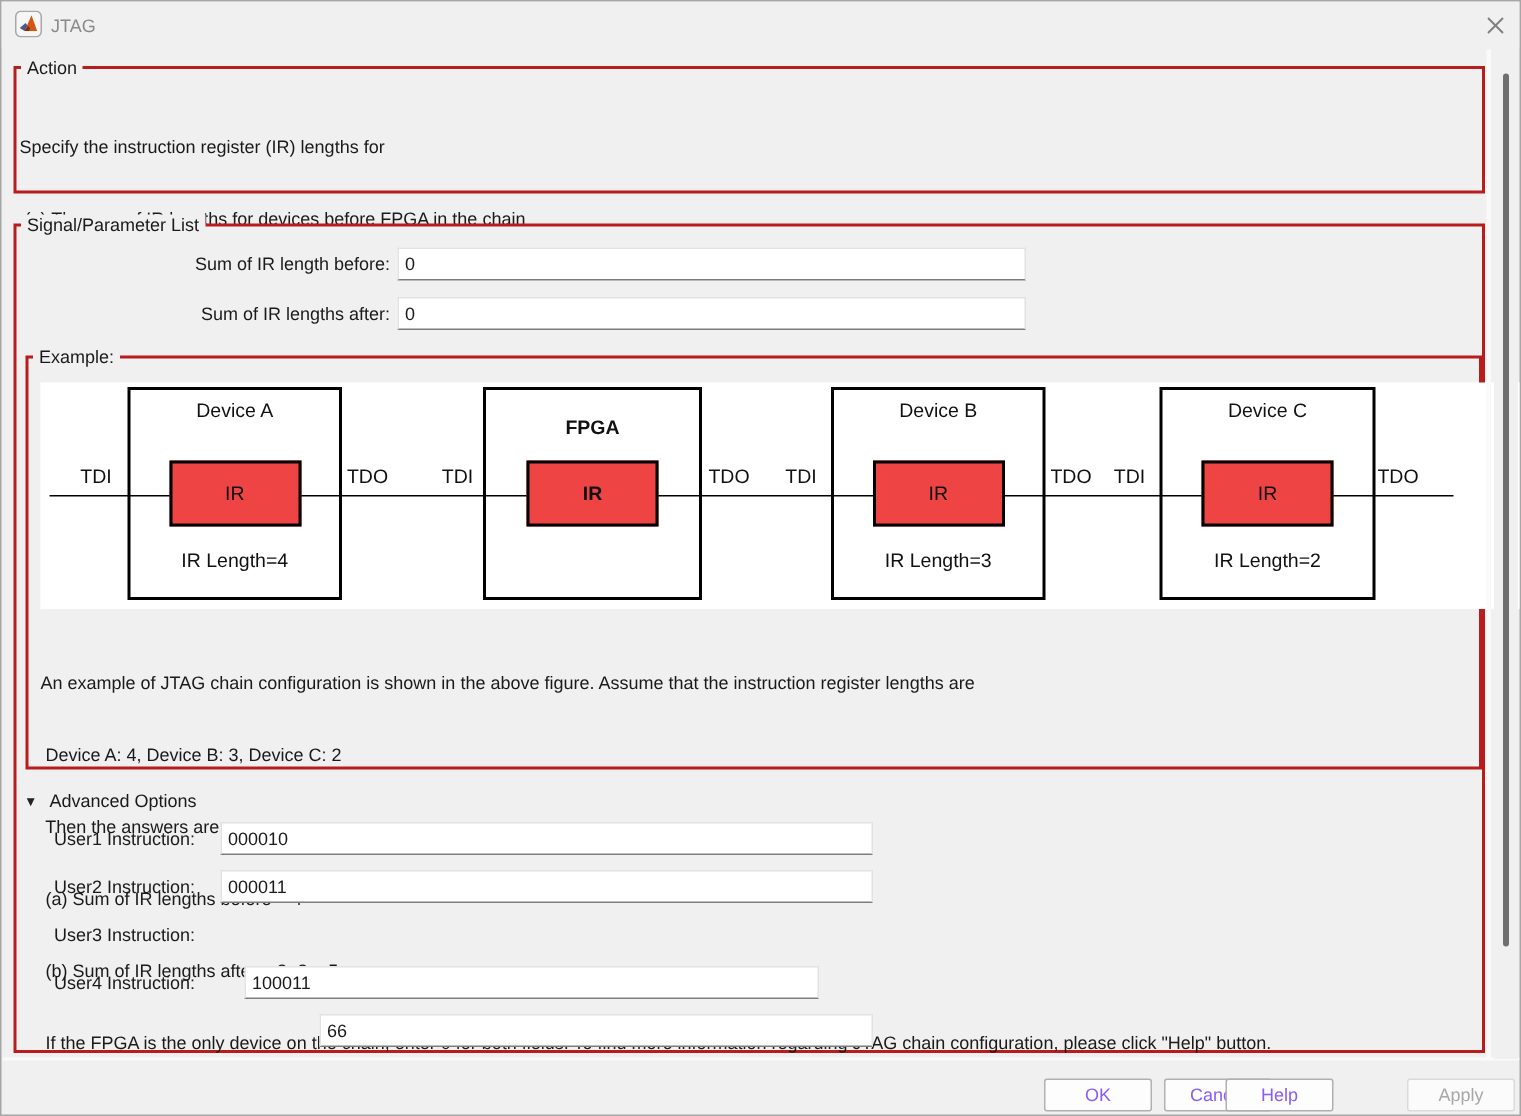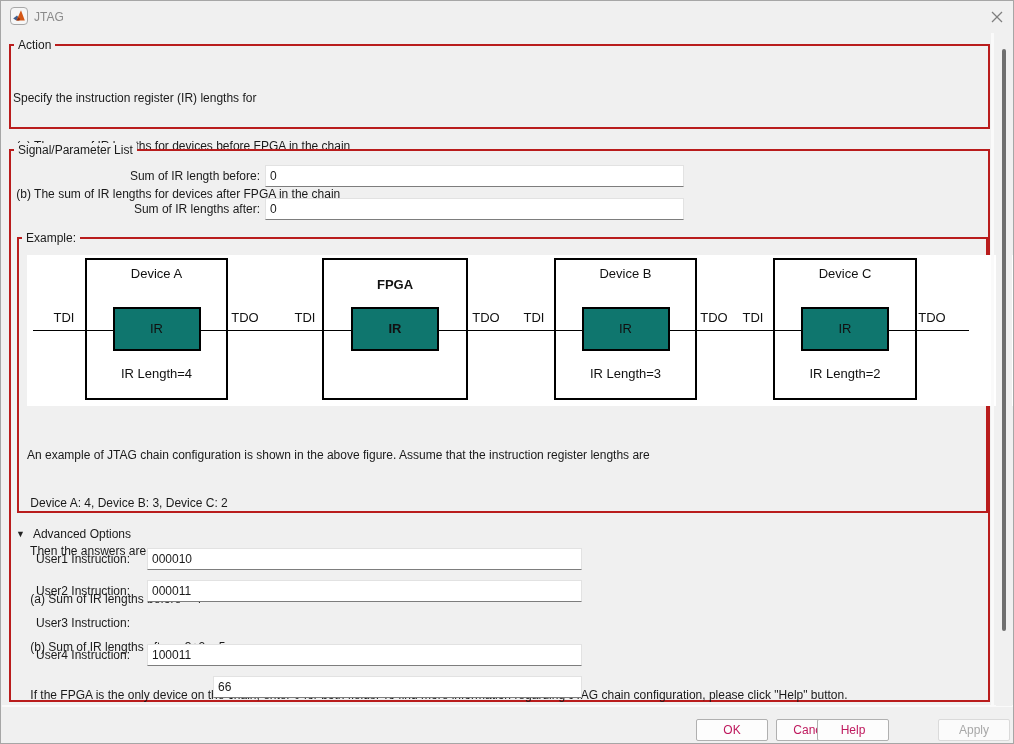--- a/index.html
+++ b/index.html
@@ -26,34 +26,34 @@
   .adv-header{position:absolute;display:flex;align-items:center;height:16px;cursor:default;}
   .adv-header .tri{font-size:9px;color:#222;margin-right:8px;line-height:16px;}
   .adv-header .adv-label{font-size:12px;color:#1a1a1a;}
   
   .canvas{position:absolute;background:#ffffff;}
   .wire{position:absolute;left:6px;top:75px;width:936px;height:1px;background:#000;}
   .dev{position:absolute;top:3px;height:142px;border:2px solid #000;box-sizing:border-box;}
   .dev .name{position:absolute;top:6px;left:0;right:0;text-align:center;font-size:13px;color:#111;}
   .dev.fpga .name{top:17px;}
   .dev .irbox{position:absolute;top:47px;left:50%;width:88px;height:44px;margin-left:-44px;
-              border:2px solid #000;background:#0f766e;box-sizing:border-box;text-align:center;
+              border:2px solid #000;background:#ef4444;box-sizing:border-box;text-align:center;
               line-height:40px;font-size:13px;color:#111;}
   .dev .len{position:absolute;top:106px;left:0;right:0;text-align:center;font-size:13px;color:#111;}
   .wlabel{position:absolute;top:54px;height:17px;line-height:17px;font-size:13px;color:#111;
           transform:translateX(-50%);}
   
   .scroll-track{position:absolute;left:995px;top:32px;width:16px;height:673px;background:#f0f0f0;}
   .viewport-edge-r{position:absolute;left:990px;top:32px;width:3px;height:673px;background:#fafafa;}
   .viewport-edge-b{position:absolute;left:1px;top:704px;width:1011px;height:2px;background:#fafafa;}
   .scroll-thumb{position:absolute;left:1001px;top:48px;width:4px;height:582px;background:#6f6f6f;border-radius:2px;}
   
   .btn{position:absolute;top:718px;width:72px;height:22px;box-sizing:border-box;background:#fdfdfd;
        border:1px solid #b0b0b0;border-radius:2px;text-align:center;
-       font-family:"Liberation Sans","DejaVu Sans",sans-serif;font-size:12px;color:#be185d;padding:0;}
+       font-family:"Liberation Sans","DejaVu Sans",sans-serif;font-size:12px;color:#8b5cf6;padding:0;}
   .btn.disabled{color:#a8a8a8;border-color:#dadada;background:#fbfbfb;}
 </style>
 </head>
 <body>
 
 <div class="win">
 
   <div class="titlebar">
     <span class="app-icon">
       <svg width="18" height="18" viewBox="0 0 18 18">
@@ -70,21 +70,20 @@
         <line x1="14" y1="4" x2="4" y2="14" stroke="#7f7f7f" stroke-width="1.3"></line>
       </svg>
     </span>
   </div>
 
   <div class="gb" style="left:8px;top:43px;width:981px;height:85px;">
     <span class="legend">Action</span>
     <div class="textblock" style="left:2px;top:12px;">
       <div>Specify the instruction register (IR) lengths for</div>
       <div> (a) The sum of IR lengths for devices before FPGA in the chain</div>
-      <div> (b) The sum of IR lengths for devices after FPGA in the chain</div>
     </div>
   </div>
 
   <div class="gb" style="left:8px;top:148px;width:981px;height:553px;">
     <span class="legend">Signal/Parameter List</span>
 
     <div class="lbl right" style="left:0;top:14px;width:249px;">Sum of IR length before:</div>
     <input class="txt" style="left: 254px; top: 14px; width: 419px;" value="0">
 
     <div class="lbl right" style="left:0;top:47px;width:249px;">Sum of IR lengths after:</div>
@@ -147,21 +146,21 @@
 
     <div class="lbl" style="left:25px;top:397px;">User1 Instruction:</div>
     <input class="txt" style="left: 136px; top: 397px; width: 435px;" value="000010">
 
     <div class="lbl" style="left:25px;top:429px;">User2 Instruction:</div>
     <input class="txt" style="left: 136px; top: 429px; width: 435px;" value="000011">
 
     <div class="lbl" style="left:25px;top:461px;">User3 Instruction:</div>
 
     <div class="lbl" style="left:25px;top:493px;">User4 Instruction:</div>
-    <input class="txt" style="left: 136px; top: 493px; width: 435px;" value="100011">
+    <input class="txt" style="left: 152px; top: 493px; width: 383px;" value="100011">
 
     <input class="txt" style="left: 202px; top: 525px; width: 369px;" value="66">
   </div>
 
   <div class="viewport-edge-r"></div>
   <div class="viewport-edge-b"></div>
   <div class="scroll-track"></div>
   <div class="scroll-thumb"></div>
 
   <button class="btn" style="left:695px;">OK</button>

